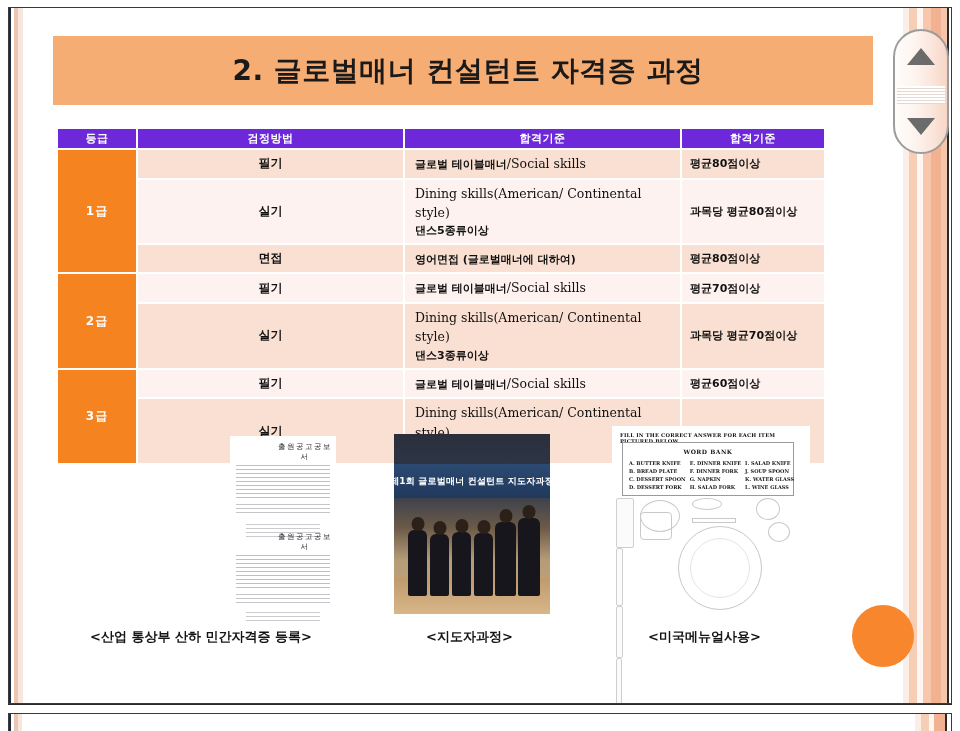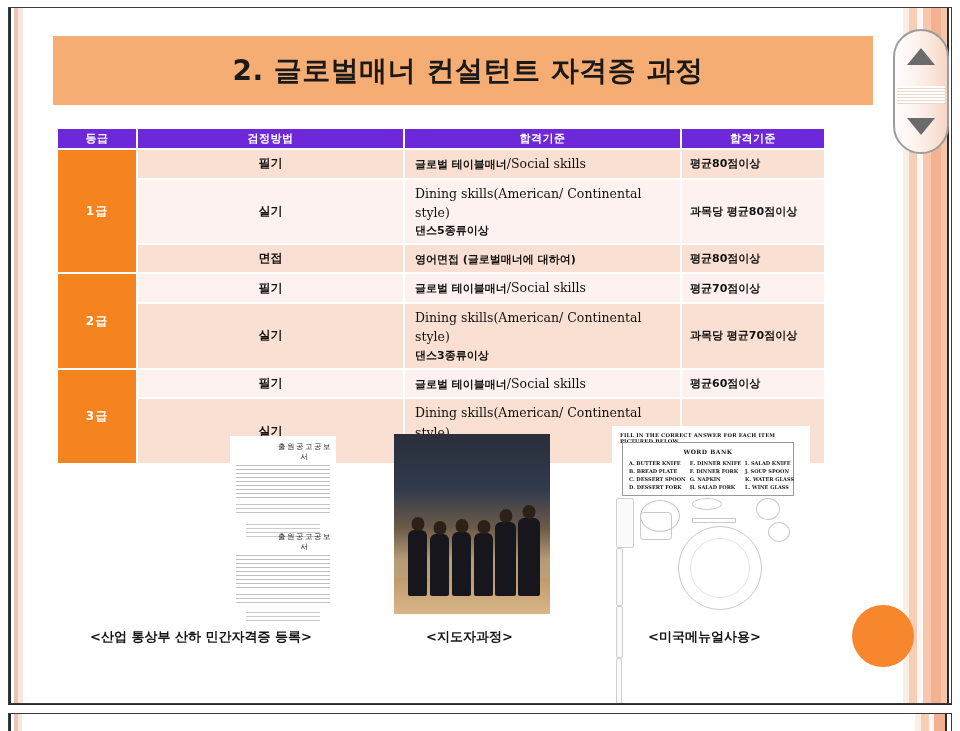--- a/index.html
+++ b/index.html
@@ -501,20 +501,23 @@
         <div class="side-doc" style="top:96px">
           <div class="side-title">출원공고공보서</div>
           <div class="tiny-lines" style="height:34px;margin:0 6px;opacity:.55"></div>
           <div class="tiny-lines" style="height:10px;margin:5px 6px 0 6px;opacity:.5"></div>
           <div class="tiny-lines" style="height:12px;margin:8px 16px 0 16px;opacity:.45"></div>
         </div>
       </div>
     </div>
 
     <div id="img-group-photo" class="img-frame">
+      <div id="photo-banner">
+        <span id="photo-banner-text">제1회 글로벌매너 컨설턴트 지도자과정</span>
+      </div>
       <div id="photo-floor"></div>
       <div class="photo-person" style="left:14px;height:66px">
           <span class="photo-head"></span>
         </div>
       <div class="photo-person" style="left:36px;height:62px">
           <span class="photo-head"></span>
         </div>
       <div class="photo-person" style="left:58px;height:64px">
           <span class="photo-head"></span>
         </div>

